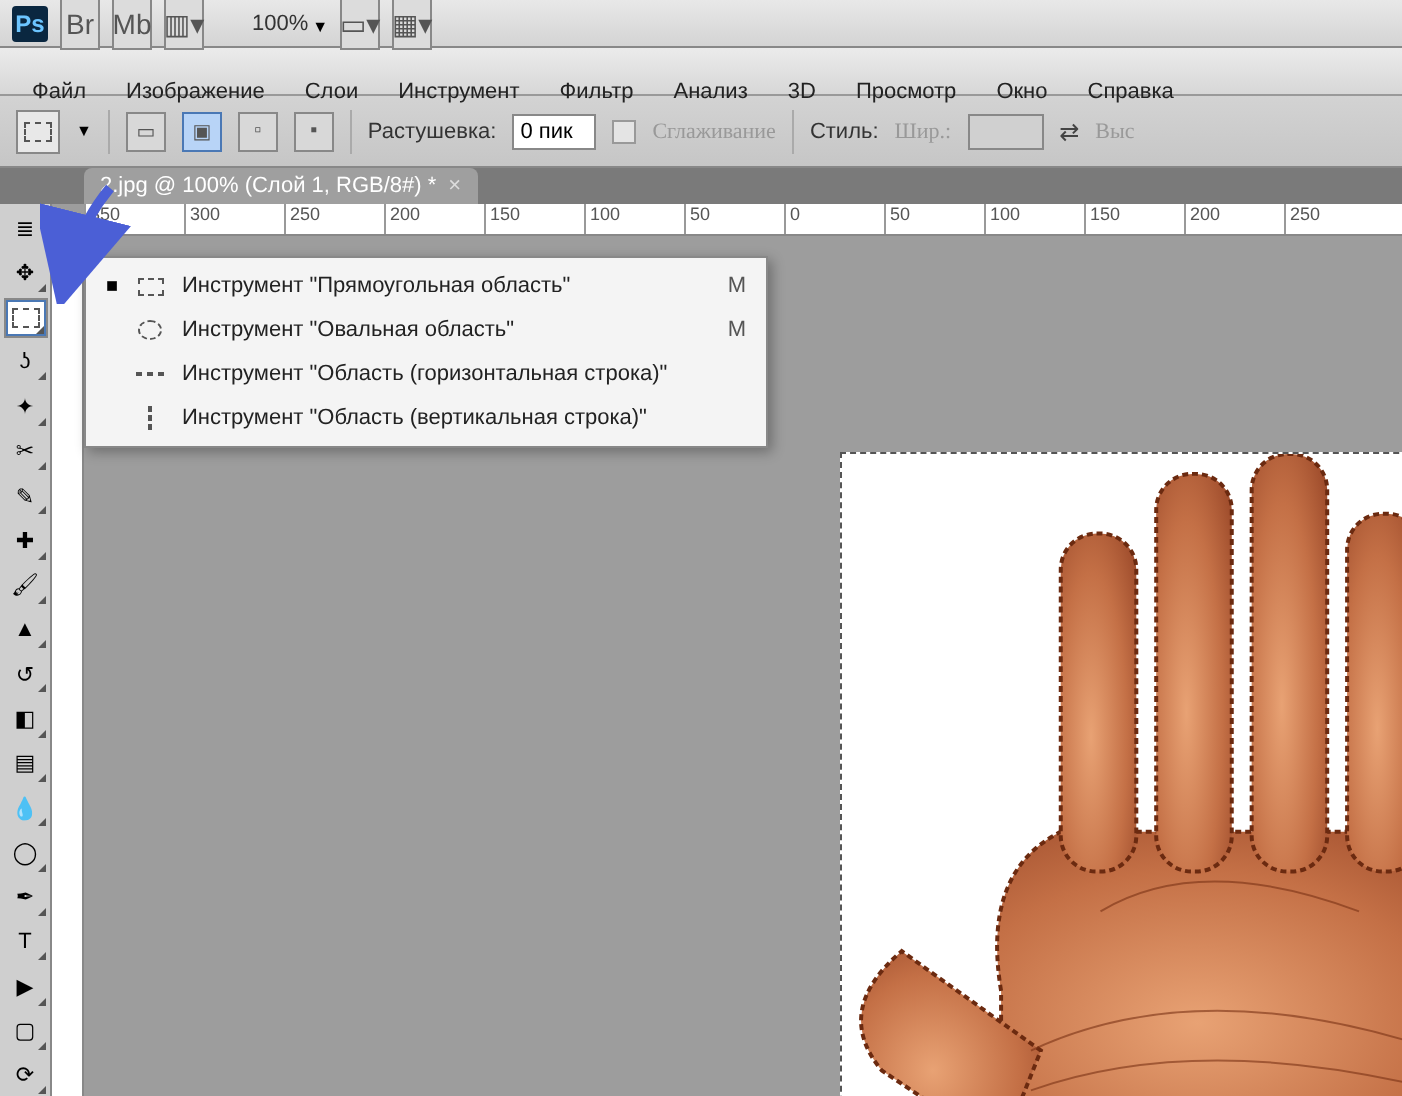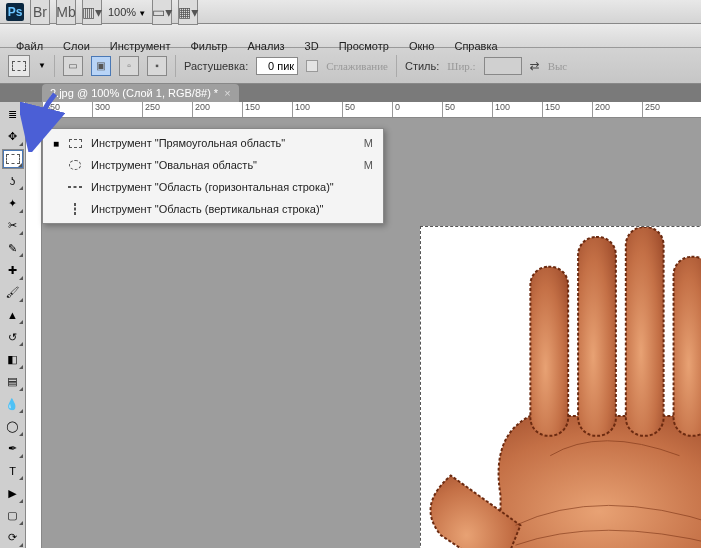--- a/index.html
+++ b/index.html
@@ -8,21 +8,21 @@
   .ps-logo { width: 18px; height: 18px; background: #0a2740; color: #6cc5ff; font-weight: bold; font-size: 12px; display: flex; align-items: center; justify-content: center; border-radius: 2px; }
   .sq { width: 20px; height: 27px; border: 1px solid #888; background: #dcdcdc; display: flex; align-items: center; justify-content: center; font-size: 14px; color: #555; }
   .menu-bar { height: 24px; background: linear-gradient(#ebebeb,#d7d7d7); border-bottom: 1px solid #999; display: flex; align-items: center; padding: 0 8px; gap: 4px; }
   .menu-item { padding: 4px 8px; color: #222; cursor: default; margin-top: 20px; }
   .options-bar { height: 36px; background: linear-gradient(#d3d3d3,#c6c6c6); border-bottom: 1px solid #888; display: flex; align-items: center; padding: 0 8px; gap: 8px; }
   .tool-ico { width: 22px; height: 22px; border: 1px solid #888; background: #e8e8e8; display:flex; align-items:center; justify-content:center; }
   .dashed-rect { width:14px; height:10px; border:1px dashed #555; }
   .mode-btn { width:20px; height:20px; border:1px solid #888; background:#d8d8d8; display:inline-flex; align-items:center; justify-content:center; font-size:10px; color:#555; }
   .mode-btn.active { background:#b8d4f7; border-color:#4a78b5; }
   .lbl { color:#333; }
-  .inp { width:42px; height:18px; background:#fff; border:1px solid #888; padding:0 3px; font-size:11px;text-align:right; }
+  .inp { width:42px; height:18px; background:#fff; border:1px solid #888; padding:0 3px; font-size:11px; }
   .sel { height:20px; background:#fff; border:1px solid #888; padding:0 4px; font-size:11px; }
   .tabbar { height:18px; background:#7a7a7a; display:flex; align-items:flex-end; padding-left:42px; }
   .doc-tab { height:18px; background:#9f9f9f; color:#fff; font-size:11px; padding:2px 8px; border-top-left-radius:4px; border-top-right-radius:4px; display:flex; align-items:center; gap:6px; }
   .doc-tab .close { color:#ddd; }
   .workspace { position:absolute; top:102px; left:0; right:0; bottom:0; background:#9d9d9d; }
   .ruler-h { position:absolute; top:0; left:42px; right:0; height:16px; background:#fff; border-bottom:1px solid #888; overflow:hidden; }
   .ruler-h .ticks { display:flex; height:100%; }
   .ruler-h .tick { width:50px; height:100%; border-left:1px solid #999; font-size:9px; color:#555; padding-left:2px; }
   .ruler-v { position:absolute; top:16px; left:26px; width:16px; bottom:0; background:#fff; border-right:1px solid #888; }
   .toolbox { position:absolute; top:0; left:0; width:26px; bottom:0; background:#cfcfcf; border-right:1px solid #888; display:flex; flex-direction:column; align-items:center; padding-top:2px; gap:2px; }
@@ -37,40 +37,41 @@
   .fly-item.selected { }
   .fly-bullet { width:6px; text-align:center; font-size:10px; }
   .fly-ico { width:16px; height:16px; display:flex; align-items:center; justify-content:center; }
   .fly-txt { flex:1; color:#222; }
   .fly-key { color:#555; width:18px; text-align:right; }
   .arrow-annot { position:absolute; top:-10px; left:20px; pointer-events:none; z-index:60; }
   .divider-v { width:1px; height:22px; background:#aaa; }
   .chk { width:12px; height:12px; border:1px solid #999; display:inline-block; vertical-align:middle; background:#e4e4e4; }
   .grey-lbl { color:#999;font-family:Liberation Serif, serif; }
   .swap-icon { font-size:12px; color:#444;}
-  .zoom-sel{ display:flex; align-items:flex-end; gap:2px;}
+  .zoom-sel{ display:flex; align-items:flex-end; gap:2px;margin-left:18px;}
 </style>
 </head>
 <body>
 
 <div class="topbar">
   <div class="ps-logo">Ps</div>
   <div class="sq">Br</div>
   <div class="sq">Mb</div>
   <div class="sq">▥▾</div>
   <div class="zoom-sel">
     <span style="color:#333;">100%</span>
     <span style="font-size:8px;">▼</span>
   </div>
   <div class="sq">▭▾</div>
   <div class="sq">▦▾</div>
 </div>
 
 <div class="menu-bar">
   <div class="menu-item">Файл</div>
+  <div class="menu-item">Изображение</div>
   <div class="menu-item">Слои</div>
   <div class="menu-item">Инструмент</div>
   <div class="menu-item">Фильтр</div>
   <div class="menu-item">Анализ</div>
   <div class="menu-item">3D</div>
   <div class="menu-item">Просмотр</div>
   <div class="menu-item">Окно</div>
   <div class="menu-item">Справка</div>
 </div>
 

